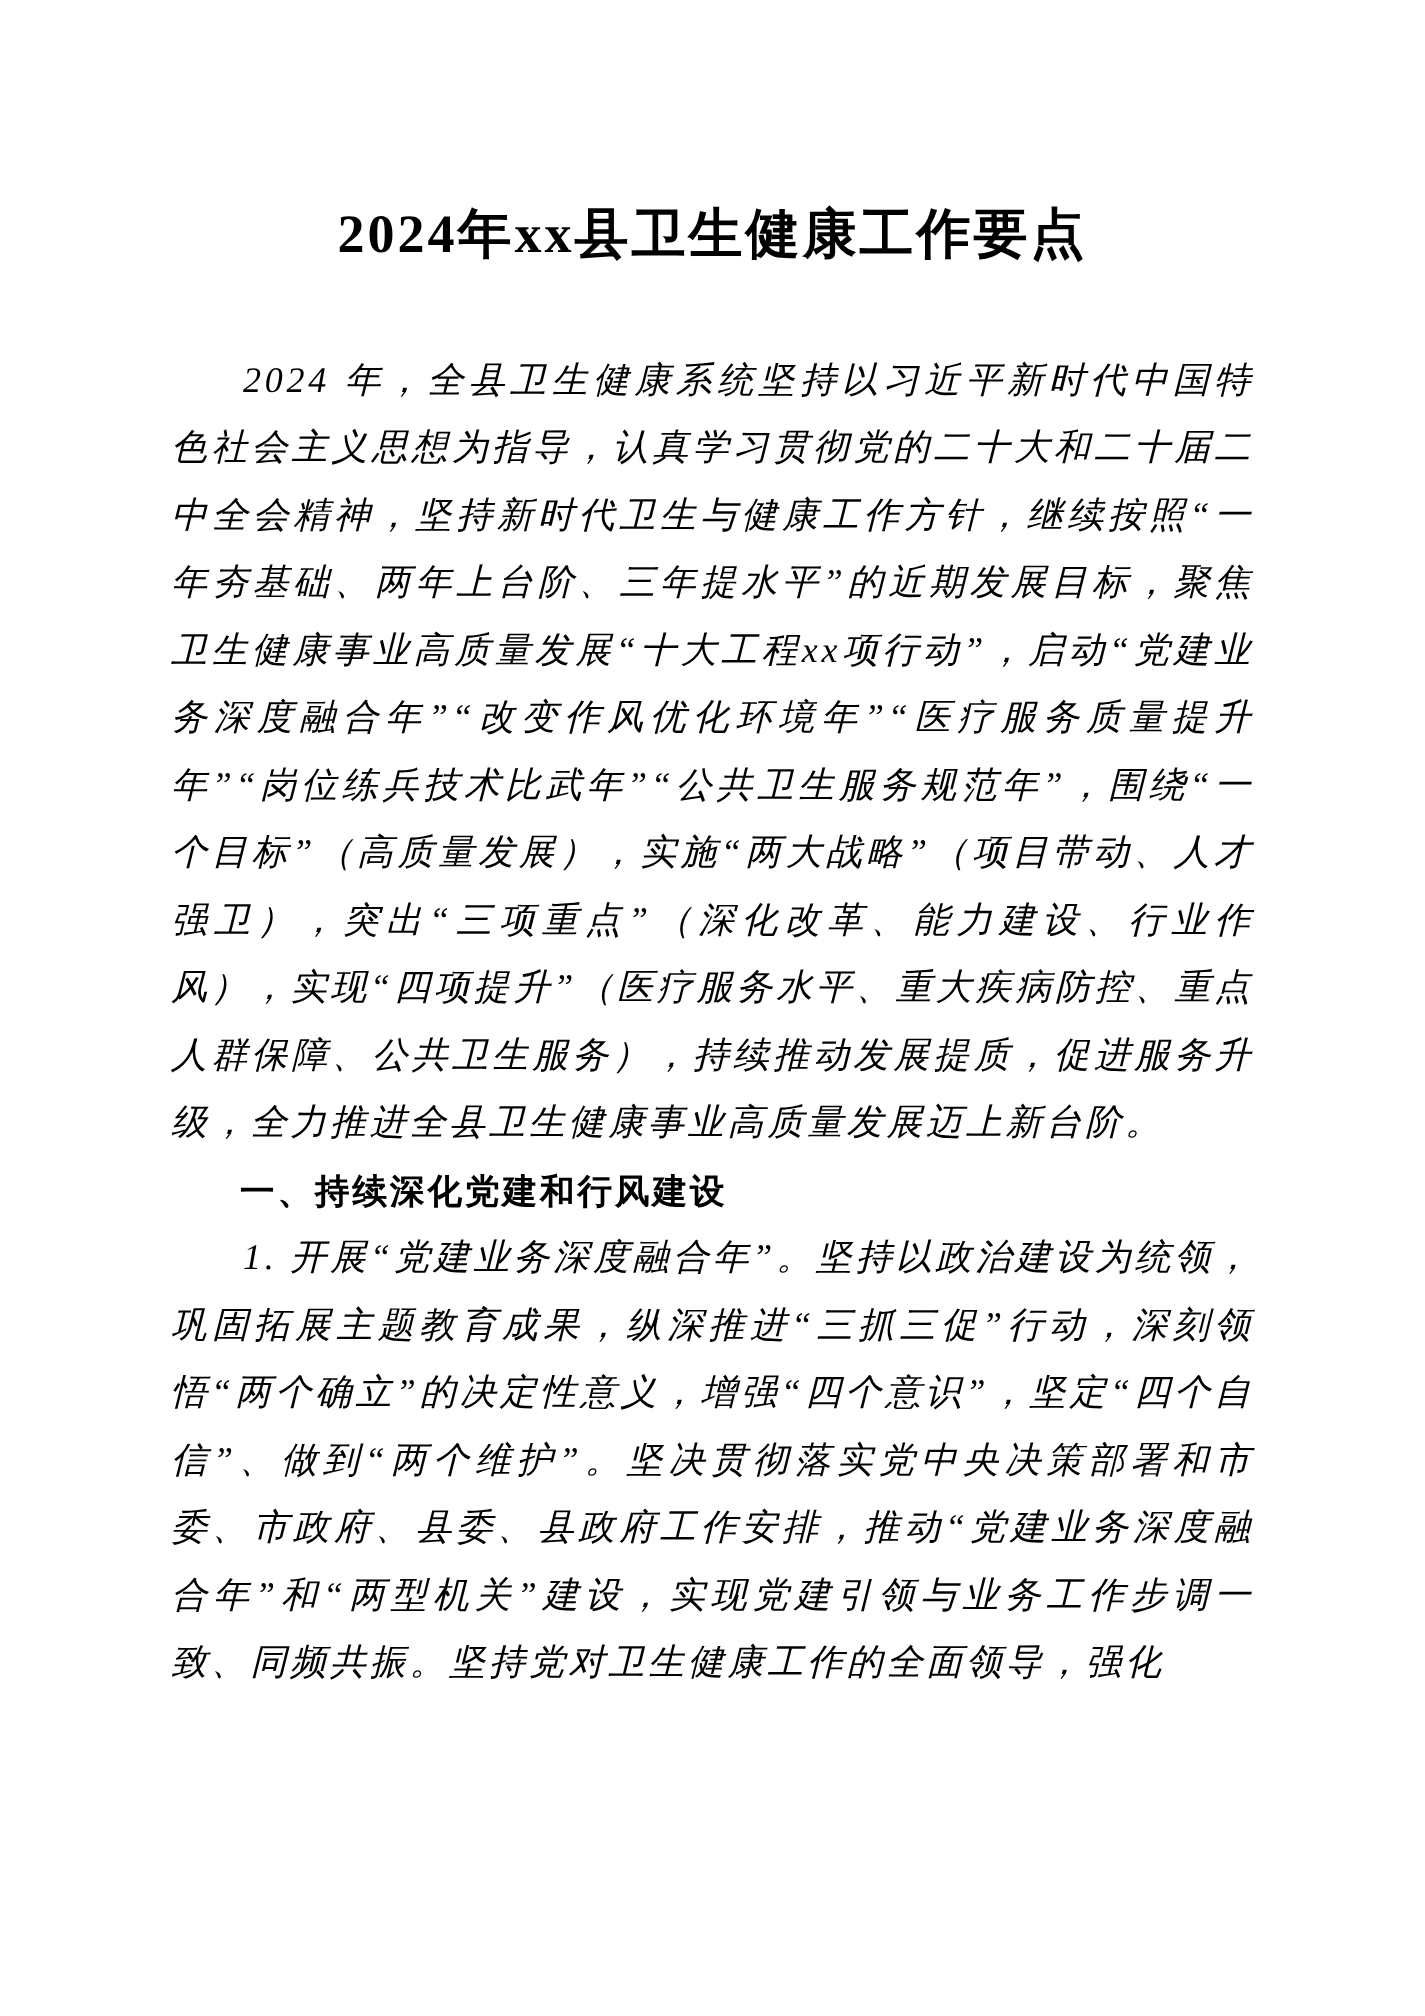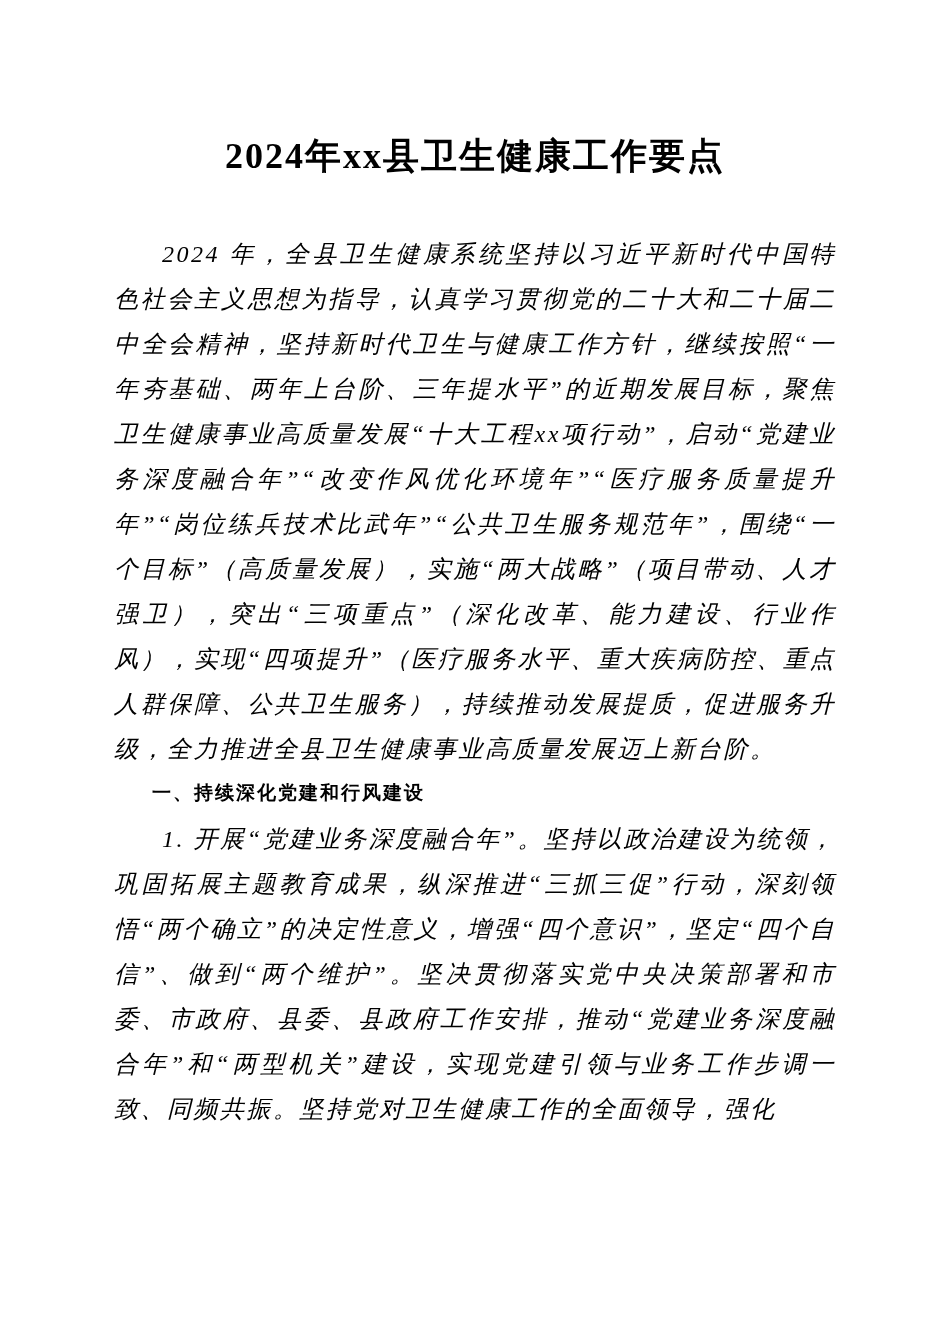--- a/index.html
+++ b/index.html
@@ -27,26 +27,26 @@
   .para {
     font-size: 24px;
     line-height: 45px;
     text-align: justify;
     text-indent: 2em;
     letter-spacing: 2.5px;
     word-break: break-all;
     font-style: italic;
   }
   .section-heading {
-    font-size: 19px;
+    font-size: 23px;
     line-height: 45px;
     font-weight: bold;
     text-indent: 2em;
     letter-spacing: 2px;
-    font-family: Liberation Mono, monospace;
+    font-family: Liberation Sans, sans-serif;
   }
 </style>
 </head>
 <body>
 
 <div class="page">
   <h1 class="doc-title">2024年xx县卫生健康工作要点</h1>
 
   <p class="para">2024 年，全县卫生健康系统坚持以习近平新时代中国特色社会主义思想为指导，认真学习贯彻党的二十大和二十届二中全会精神，坚持新时代卫生与健康工作方针，继续按照“一年夯基础、两年上台阶、三年提水平”的近期发展目标，聚焦卫生健康事业高质量发展“十大工程xx项行动”，启动“党建业务深度融合年”“改变作风优化环境年”“医疗服务质量提升年”“岗位练兵技术比武年”“公共卫生服务规范年”，围绕“一个目标”（高质量发展），实施“两大战略”（项目带动、人才强卫），突出“三项重点”（深化改革、能力建设、行业作风），实现“四项提升”（医疗服务水平、重大疾病防控、重点人群保障、公共卫生服务），持续推动发展提质，促进服务升级，全力推进全县卫生健康事业高质量发展迈上新台阶。</p>
 

